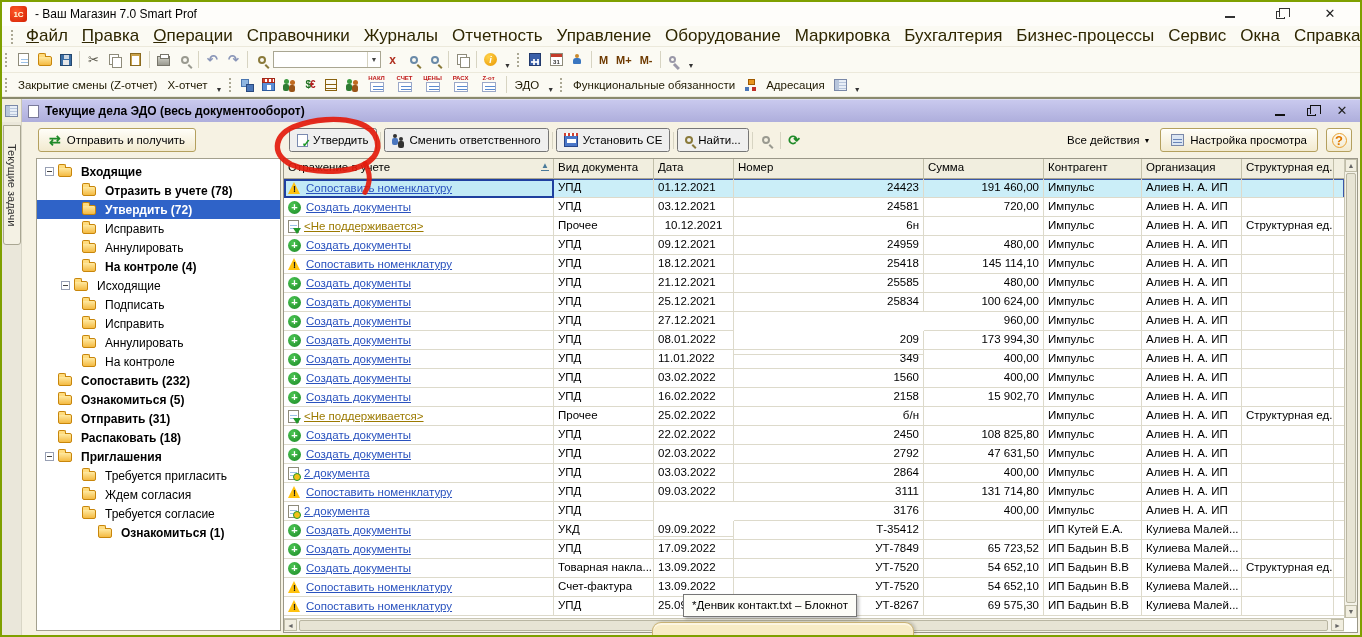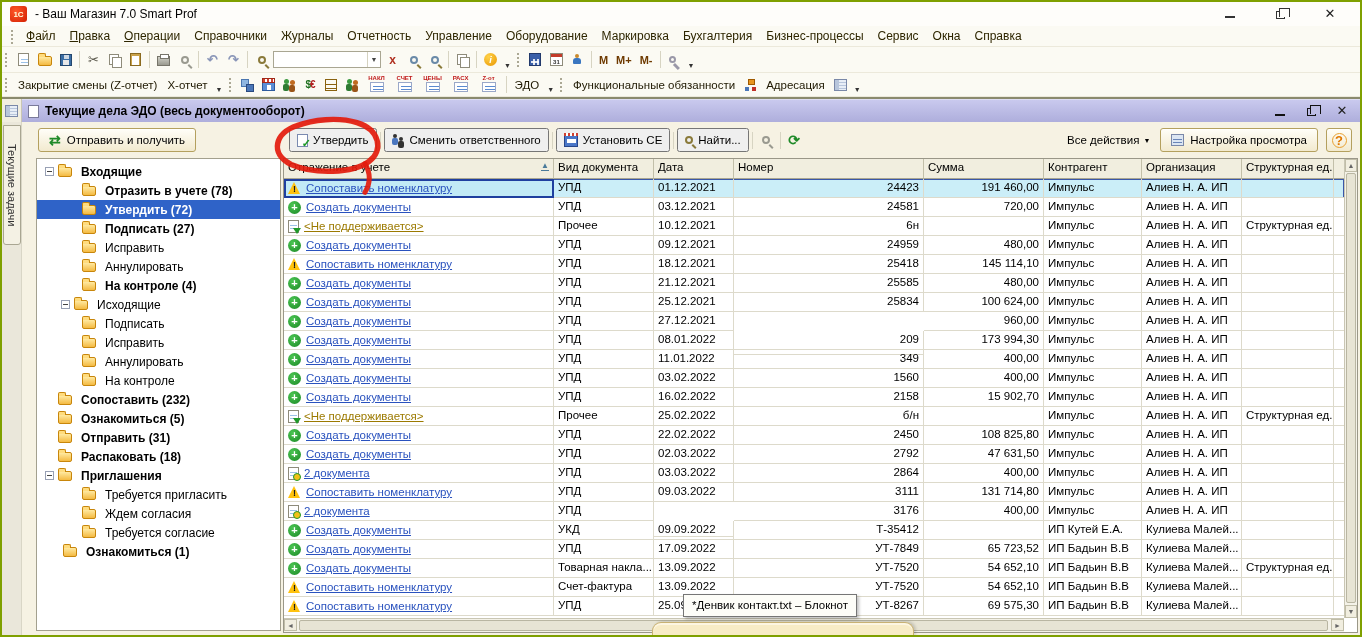--- a/index.html
+++ b/index.html
@@ -18,21 +18,21 @@
   .wctrls { margin-left:auto; display:flex; gap:34px; padding-right:14px; }
   .wbtn { width:16px; height:14px; display:flex; align-items:center; justify-content:center; font-size:12px; color:#222; cursor:default; }
   .glyph-min { width:10px; height:2px; background:#333; margin-top:6px; }
   .glyph-restore { width:9px; height:8px; border:1px solid #333; position:relative; margin-top:2px; }
   .glyph-restore:before { content:''; position:absolute; left:2px; top:-4px; width:9px; height:8px; border:1px solid #333; border-bottom:none; background:#FEFDFA; }
   .glyph-close { font-size:13px; line-height:12px; }
   
   .menubar { height:21px; background:#FBFAF3; display:flex; align-items:center; padding-left:6px; flex:none; border-bottom:1px solid #ECE9DB; }
   .grip { width:5px; height:15px; margin:0 4px 0 2px;
     background-image:radial-gradient(circle, #ABA894 1px, transparent 1.2px); background-size:4px 4px; flex:none; }
-  .menu-item { font-size:12px; color:#2E2600; padding:2px 7px; white-space:nowrap; cursor:default; }
+  .menu-item { font-size:17px; color:#2E2600; padding:2px 7px; white-space:nowrap; cursor:default; }
   .menu-item .al { text-decoration:underline; }
   
   .tb { background:#FBFAF3; display:flex; align-items:center; flex:none; border-bottom:1px solid #ECE9DB; }
   .tb1 { height:26px; } .tb2 { height:24px; }
   .tbtn { width:21px; height:20px; display:flex; align-items:center; justify-content:center; flex:none; border-radius:2px; cursor:default; }
   .tsep { width:1px; height:17px; background:#D7D4C2; margin:0 3px; flex:none; }
   .tlabel { font-size:11.5px; color:#1E1800; padding:0 5px; white-space:nowrap; }
   .dd { font-size:7px; color:#333; padding:0 3px; align-self:flex-end; margin-bottom:3px; }
   
   .i-doc { width:11px; height:13px; background:#fff; border:1px solid #8E8B7A; box-shadow:inset 0 -2px 0 #fff;
@@ -429,25 +429,20 @@
         <div class="titem bold" style="padding-left: 32px;">
           <span class="spc"></span>
           <span class="i-folder"></span>
           <span class="lbl">Отразить в учете (78)</span>
         </div>
         <div class="titem bold sel" style="padding-left: 32px;">
           <span class="spc"></span>
           <span class="i-folder"></span>
           <span class="lbl">Утвердить (72)</span>
         </div>
-        <div class="titem bold" style="padding-left: 32px;">
-          <span class="spc"></span>
-          <span class="i-folder"></span>
-          <span class="lbl">Подписать (27)</span>
-        </div>
         <div class="titem" style="padding-left: 32px;">
           <span class="spc"></span>
           <span class="i-folder"></span>
           <span class="lbl">Исправить</span>
         </div>
         <div class="titem" style="padding-left: 32px;">
           <span class="spc"></span>
           <span class="i-folder"></span>
           <span class="lbl">Аннулировать</span>
         </div>
@@ -514,21 +509,21 @@
         <div class="titem" style="padding-left: 32px;">
           <span class="spc"></span>
           <span class="i-folder"></span>
           <span class="lbl">Ждем согласия</span>
         </div>
         <div class="titem" style="padding-left: 32px;">
           <span class="spc"></span>
           <span class="i-folder"></span>
           <span class="lbl">Требуется согласие</span>
         </div>
-        <div class="titem bold" style="padding-left: 13px; text-align: right;">
+        <div class="titem bold" style="padding-left: 48px; text-align: right;">
           <span class="spc"></span>
           <span class="i-folder"></span>
           <span class="lbl">Ознакомиться (1)</span>
         </div>
       </div>
 
     <div class="grid">
       <div class="gwrap">
         <div class="hdr-row" id="hdr">
             <div class="hcell" style="width: 270px;">
@@ -586,21 +581,21 @@
               <div class="cell" style="width: 100px;">Алиев Н. А. ИП</div>
               <div class="cell" style="width: 92px;"></div>
               <div class="cell" style="width: 14px;"></div>
             </div>
             <div class="row">
               <div class="cell action" style="width: 270px;">
                 <span class="ic-docarrow"></span>
                 <span class="lnk brown">&lt;Не поддерживается&gt;</span>
               </div>
               <div class="cell" style="width: 100px;">Прочее</div>
-              <div class="cell" style="width: 80px;">10.12.2021</div>
+              <div class="cell" style="width: 80px; text-align: center;">10.12.2021</div>
               <div class="cell num" style="width: 190px;">6н</div>
               <div class="cell num" style="width: 120px;"></div>
               <div class="cell" style="width: 98px;">Импульс</div>
               <div class="cell" style="width: 100px;">Алиев Н. А. ИП</div>
               <div class="cell" style="width: 92px;">Структурная ед...</div>
               <div class="cell" style="width: 14px;"></div>
             </div>
             <div class="row">
               <div class="cell action" style="width: 270px;">
                 <span class="ic-plus">+</span>

